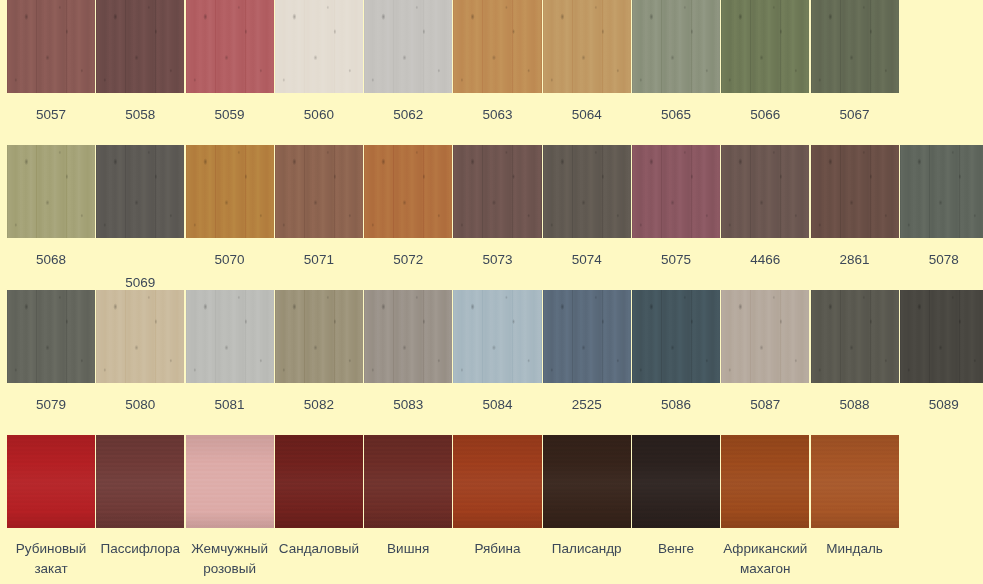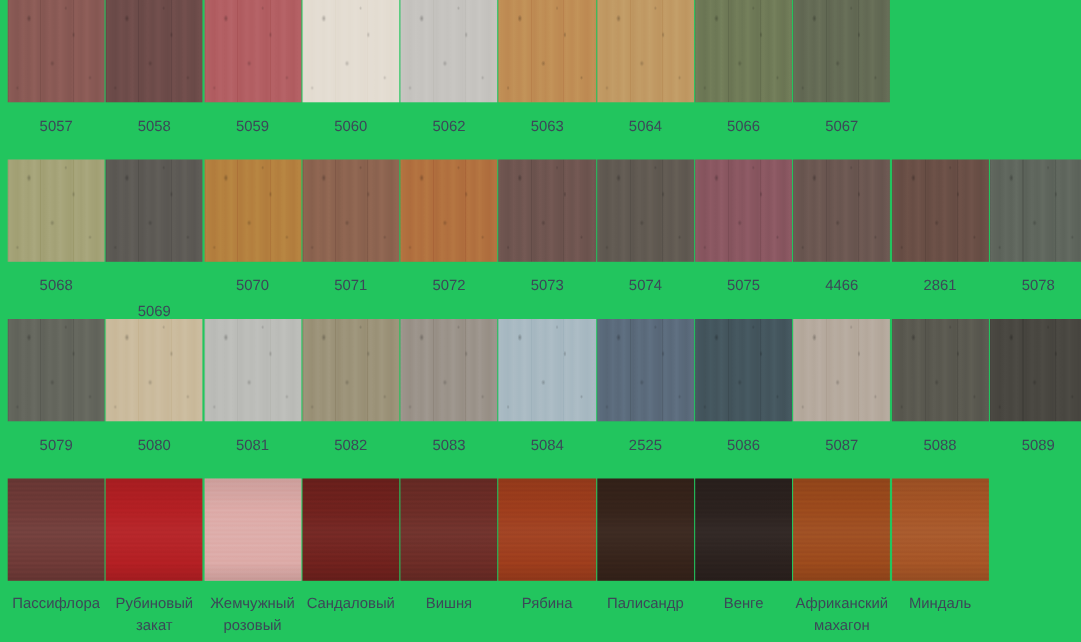--- a/index.html
+++ b/index.html
@@ -122,21 +122,21 @@
     color: #3c4858;
     width: 88.1px;
     word-wrap: break-word;
     overflow-wrap: break-word;
   }
   .row-named .swatch-label { margin-top: 11px; }
 </style>
 </head>
 <body>
 
-<div id="palette" style="background: #22c55e;">
+<div id="palette" style="background: #fef9c3;">
     <div class="swatch-row row-numbered">
       <div class="swatch-cell">
         <div class="swatch-chip grain-vertical" style="background-color: rgb(138, 90, 85);"></div>
         <div class="swatch-label" style="color: rgb(60, 72, 88);">5057</div>
       </div>
       <div class="swatch-cell">
         <div class="swatch-chip grain-vertical" style="background-color: rgb(110, 76, 74);"></div>
         <div class="swatch-label" style="color: rgb(60, 72, 88);">5058</div>
       </div>
       <div class="swatch-cell">
@@ -153,20 +153,24 @@
       </div>
       <div class="swatch-cell">
         <div class="swatch-chip grain-vertical" style="background-color: rgb(192, 142, 85);"></div>
         <div class="swatch-label" style="color: rgb(60, 72, 88);">5063</div>
       </div>
       <div class="swatch-cell">
         <div class="swatch-chip grain-vertical" style="background-color: rgb(193, 154, 100);"></div>
         <div class="swatch-label" style="color: rgb(60, 72, 88);">5064</div>
       </div>
       <div class="swatch-cell">
+        <div class="swatch-chip grain-vertical" style="background-color: rgb(140, 147, 126);"></div>
+        <div class="swatch-label" style="color: rgb(60, 72, 88);">5065</div>
+      </div>
+      <div class="swatch-cell">
         <div class="swatch-chip grain-vertical" style="background-color: rgb(111, 122, 87);"></div>
         <div class="swatch-label" style="color: rgb(60, 72, 88);">5066</div>
       </div>
       <div class="swatch-cell">
         <div class="swatch-chip grain-vertical" style="background-color: rgb(100, 107, 85);"></div>
         <div class="swatch-label" style="color: rgb(60, 72, 88);">5067</div>
       </div>
     </div>
     <div class="swatch-row row-numbered">
       <div class="swatch-cell">
@@ -255,28 +259,28 @@
         <div class="swatch-chip grain-vertical" style="background-color: rgb(90, 89, 80);"></div>
         <div class="swatch-label" style="color: rgb(60, 72, 88);">5088</div>
       </div>
       <div class="swatch-cell">
         <div class="swatch-chip grain-vertical" style="background-color: rgb(73, 71, 65);"></div>
         <div class="swatch-label" style="color: rgb(60, 72, 88);">5089</div>
       </div>
     </div>
     <div class="swatch-row row-named">
       <div class="swatch-cell">
+        <div class="swatch-chip grain-horizontal" style="background-color: rgb(180, 31, 35);"></div>
+        <div class="swatch-label" style="color: rgb(60, 72, 88);">Рубиновый закат</div>
+      </div>
+      <div class="swatch-cell">
         <div class="swatch-chip grain-horizontal" style="background-color: rgb(111, 58, 55);"></div>
         <div class="swatch-label" style="color: rgb(60, 72, 88);">Пассифлора</div>
       </div>
       <div class="swatch-cell">
-        <div class="swatch-chip grain-horizontal" style="background-color: rgb(180, 31, 35);"></div>
-        <div class="swatch-label" style="color: rgb(60, 72, 88);">Рубиновый закат</div>
-      </div>
-      <div class="swatch-cell">
         <div class="swatch-chip grain-horizontal" style="background-color: rgb(221, 171, 168);"></div>
         <div class="swatch-label" style="color: rgb(60, 72, 88);">Жемчужный розовый</div>
       </div>
       <div class="swatch-cell">
         <div class="swatch-chip grain-horizontal" style="background-color: rgb(112, 33, 29);"></div>
         <div class="swatch-label" style="color: rgb(60, 72, 88);">Сандаловый</div>
       </div>
       <div class="swatch-cell">
         <div class="swatch-chip grain-horizontal" style="background-color: rgb(108, 44, 38);"></div>
         <div class="swatch-label" style="color: rgb(60, 72, 88);">Вишня</div>

